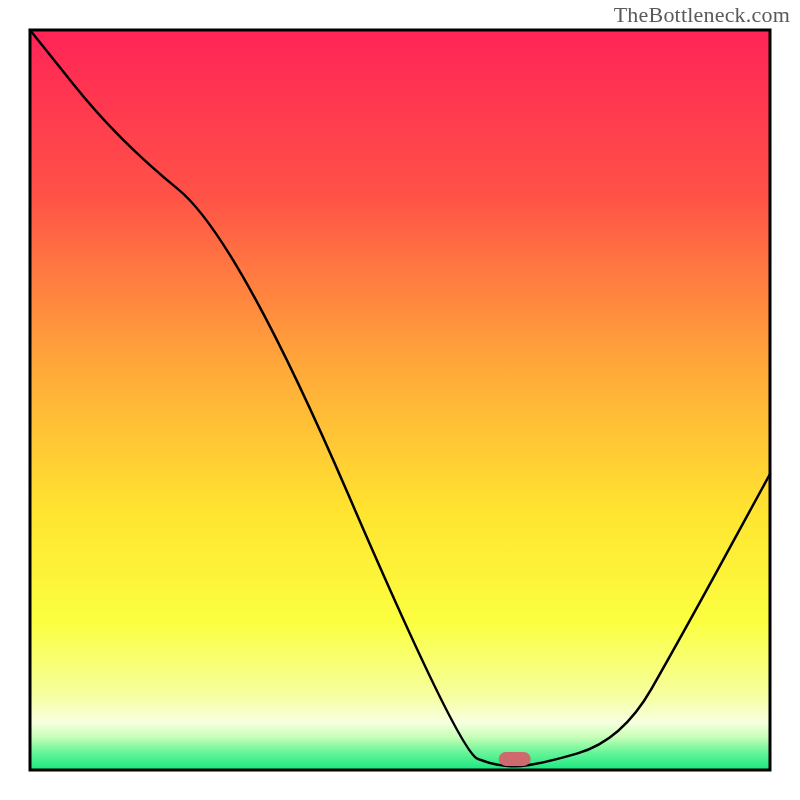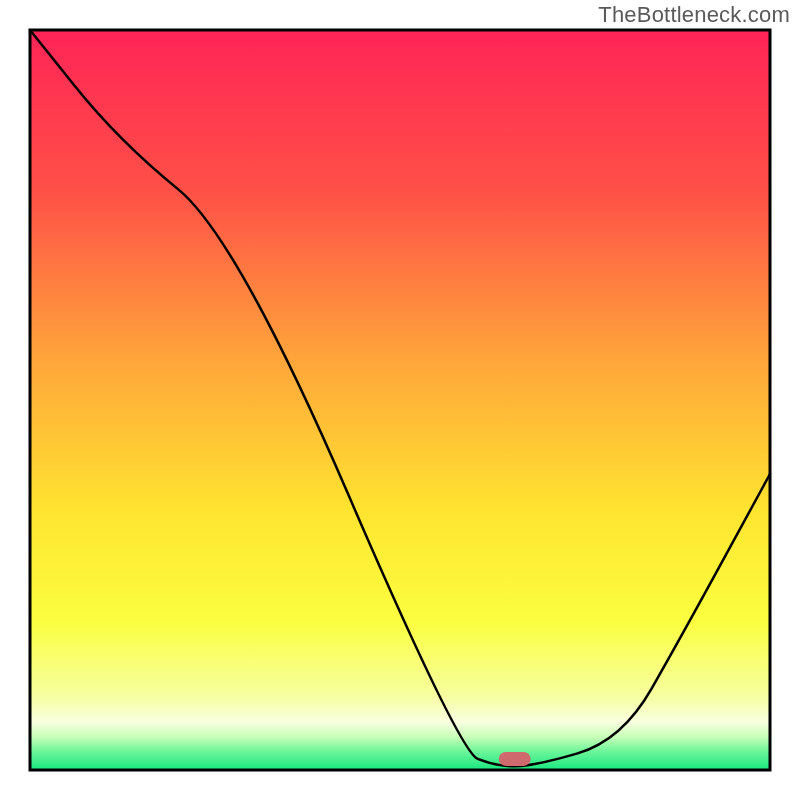--- a/index.html
+++ b/index.html
@@ -12,21 +12,21 @@
   }
   .container {
     position: relative;
     width: 800px;
     height: 800px;
   }
   .watermark {
     position: absolute;
     top: 2px;
     right: 10px;
-    font-family: Liberation Sans, sans-serif;
+    font-family: Liberation Serif, serif;
     font-size: 22px;
     font-weight: 500;
     color: #5a5a5a;
     letter-spacing: 0.2px;
   }
   svg {
     display: block;
   }
 </style>
 </head>

